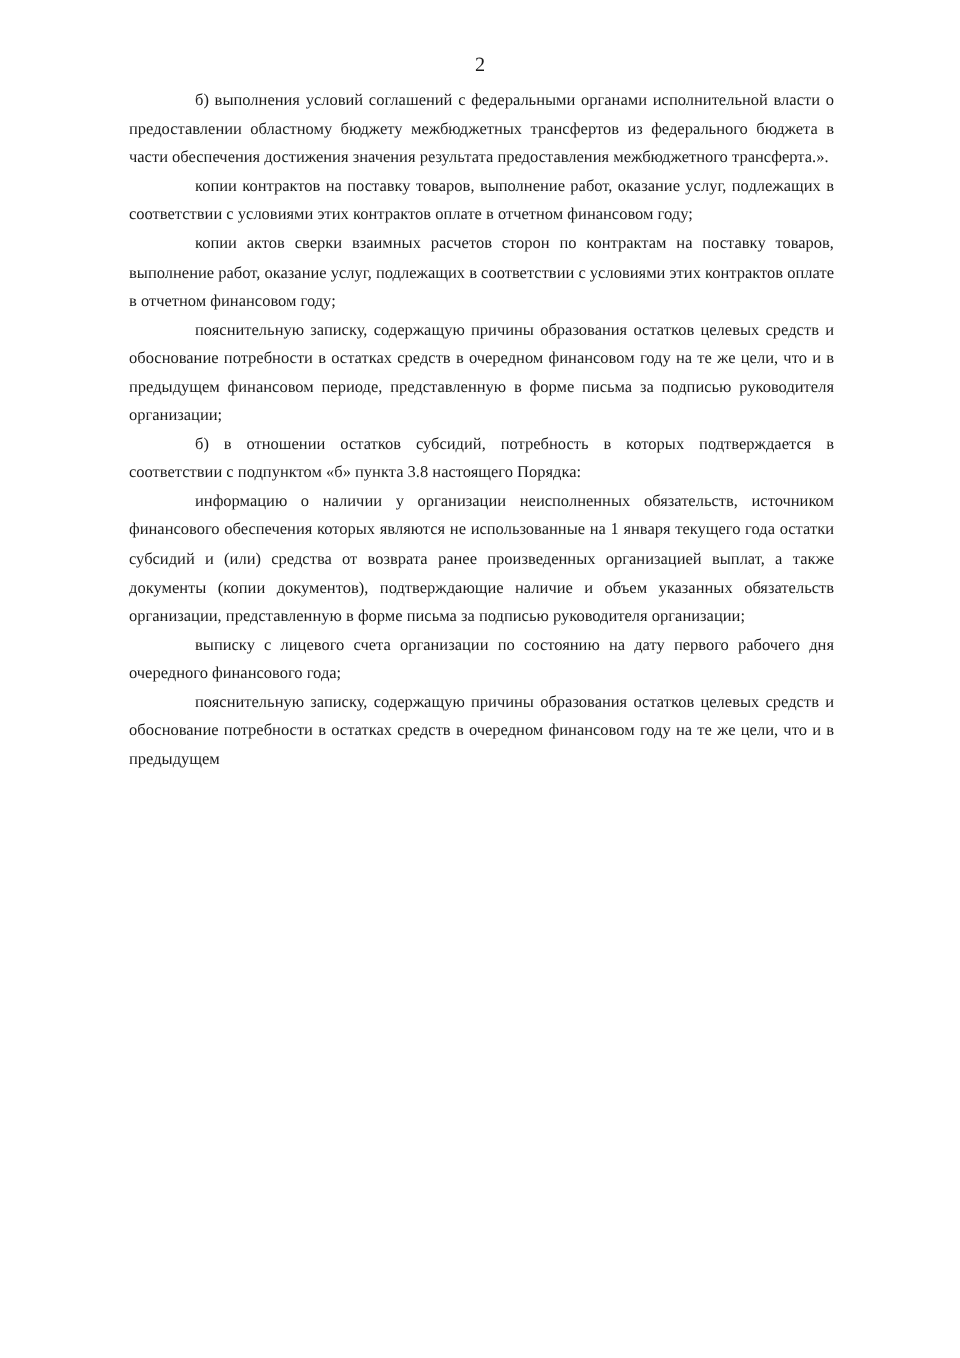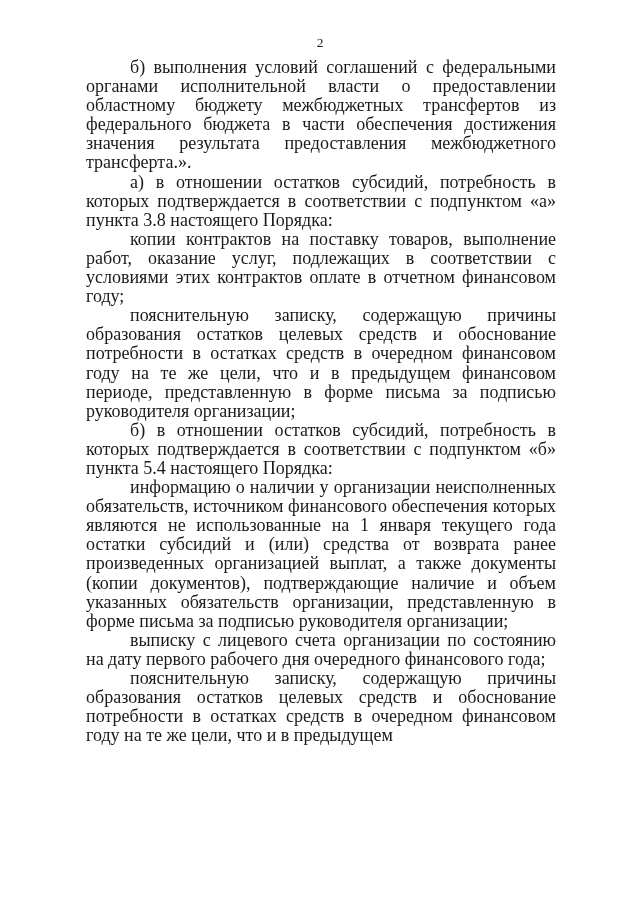--- a/index.html
+++ b/index.html
@@ -33,42 +33,42 @@
     line-height: 1;
   }
   .body-text {
     position: absolute;
     top: 58px;
     left: 86px;
     width: 470px;
   }
   p {
     margin: 0;
-    font-size: 18px;
+    font-size: 11px;
     line-height: 19.1px;
     text-align: justify;
     text-justify: inter-word;
     text-indent: 44px;
     hyphens: none;
   }
   p.hang {
     text-indent: 44px;
   }
 </style>
 </head>
 <body>
 
 <div class="page">
 
   <div class="page-number">2</div>
 
   <div class="body-text">
     <p class="hang">б) выполнения условий соглашений с федеральными органами исполнительной власти о предоставлении областному бюджету межбюджетных трансфертов из федерального бюджета в части обеспечения достижения значения результата предоставления межбюджетного трансферта.».</p>
-    <p class="hang">а) в отношении остатков субсидий, потребность в которых подтверждается в соответствии с подпунктом «а» пункта 3.8 настоящего Порядка:</p>
     <p class="hang">копии контрактов на поставку товаров, выполнение работ, оказание услуг, подлежащих в соответствии с условиями этих контрактов оплате в отчетном финансовом году;</p>
+    <p class="hang">копии актов сверки взаимных расчетов сторон по контрактам на поставку товаров, выполнение работ, оказание услуг, подлежащих в соответствии с условиями этих контрактов оплате в отчетном финансовом году;</p>
     <p class="hang">пояснительную записку, содержащую причины образования остатков целевых средств и обоснование потребности в остатках средств в очередном финансовом году на те же цели, что и в предыдущем финансовом периоде, представленную в форме письма за подписью руководителя организации;</p>
-    <p class="hang">б) в отношении остатков субсидий, потребность в которых подтверждается в соответствии с подпунктом «б» пункта 5.4 настоящего Порядка:</p>
+    <p class="hang">б) в отношении остатков субсидий, потребность в которых подтверждается в соответствии с подпунктом «б» пункта 3.8 настоящего Порядка:</p>
     <p class="hang">информацию о наличии у организации неисполненных обязательств, источником финансового обеспечения которых являются не использованные на 1 января текущего года остатки субсидий и (или) средства от возврата ранее произведенных организацией выплат, а также документы (копии документов), подтверждающие наличие и объем указанных обязательств организации, представленную в форме письма за подписью руководителя организации;</p>
     <p class="hang">выписку с лицевого счета организации по состоянию на дату первого рабочего дня очередного финансового года;</p>
     <p class="hang">пояснительную записку, содержащую причины образования остатков целевых средств и обоснование потребности в остатках средств в очередном финансовом году на те же цели, что и в предыдущем</p>
   </div>
 
 </div>
 
 </body></html>

